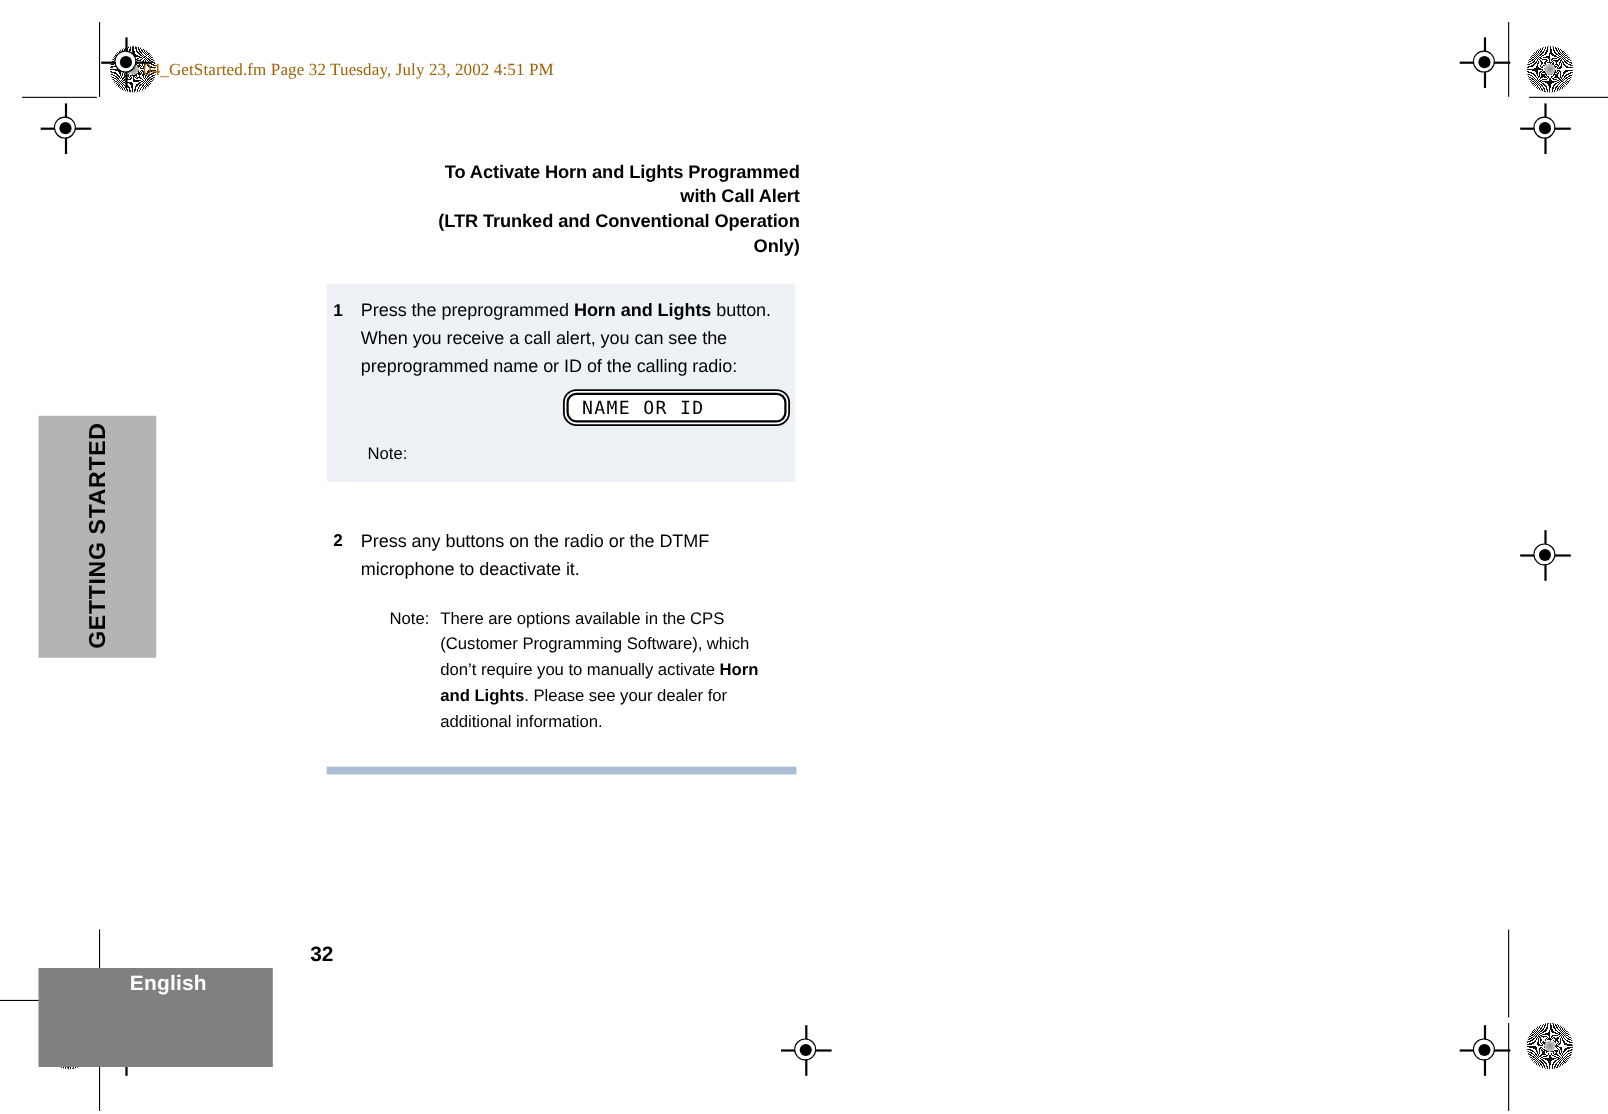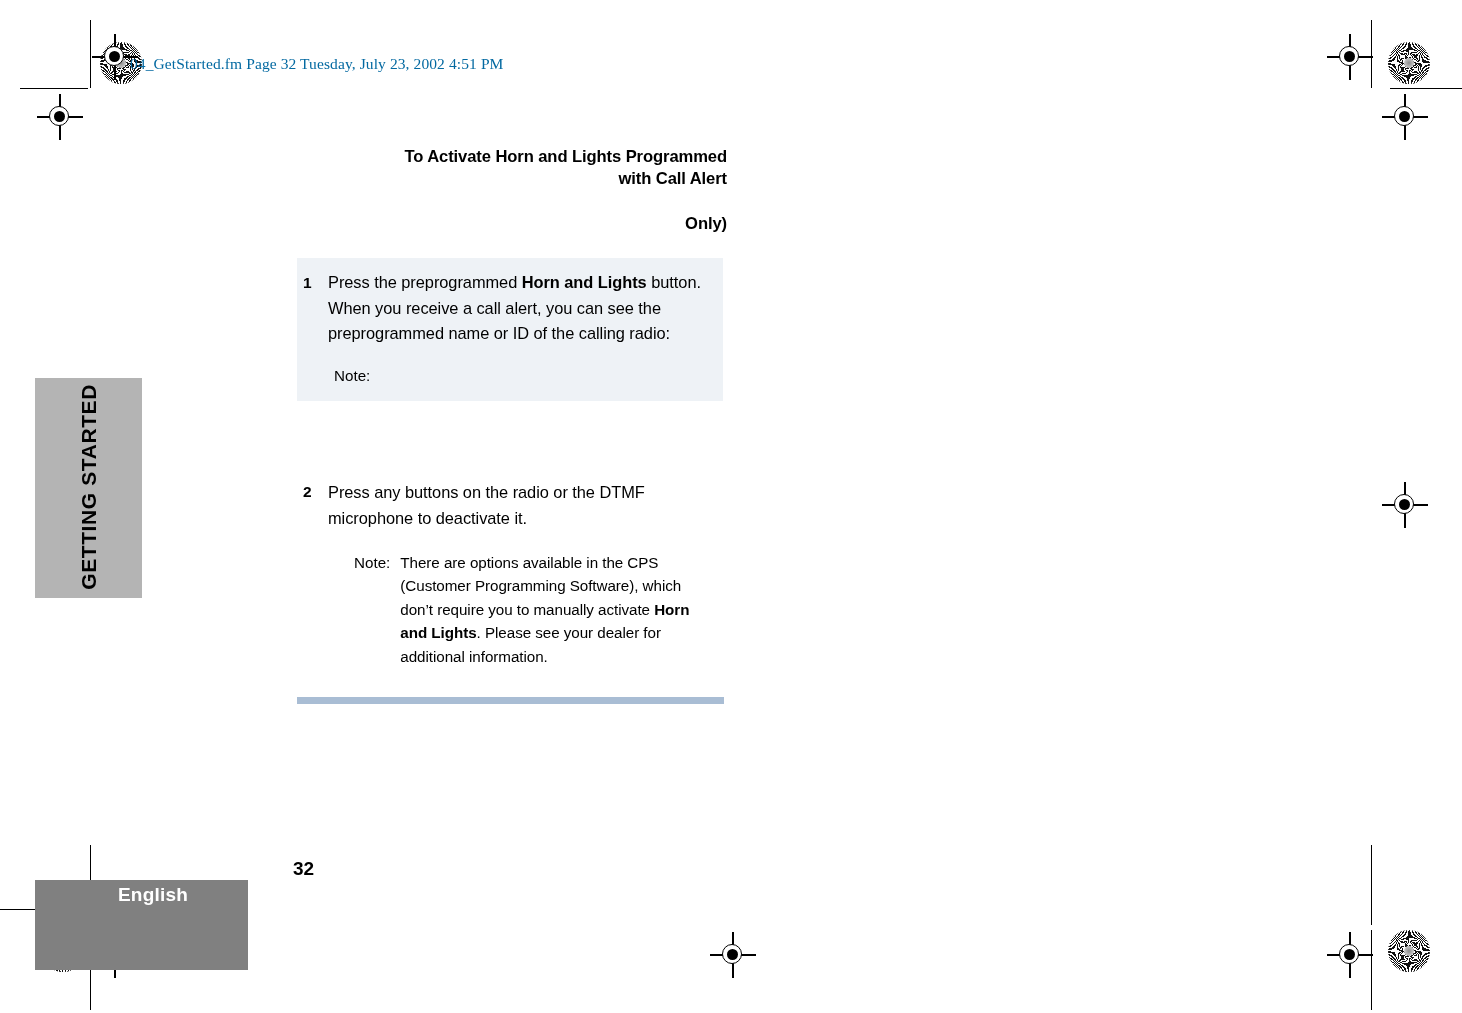--- a/index.html
+++ b/index.html
@@ -74,21 +74,21 @@
 
   
   .file-stamp {
     position: absolute;
     left: 130px;
     top: 55px;
     font-family: "Liberation Serif", serif;
     font-size: 15.5px;
     letter-spacing: 0.1px;
     white-space: nowrap;
-    color: #0369a1;
+    color: #a16207;
   }
 
   
   .side-tab {
     position: absolute;
     left: 35px;
     top: 378px;
     width: 107px;
     height: 220px;
     background: #b4b4b4;
@@ -233,21 +233,21 @@
     left: 297px;
     top: 697px;
     width: 427px;
     height: 7px;
     background: #a9bdd4;
   }
 
   
   .page-number {
     position: absolute;
-    left: 293px;
+    left: 282px;
     top: 858px;
     font-size: 19px;
     font-weight: bold;
   }
   .footer-band {
     position: absolute;
     left: 35px;
     top: 880px;
     width: 213px;
     height: 90px;
@@ -349,30 +349,35 @@
 <div class="file-stamp">04_GetStarted.fm  Page 32  Tuesday, July 23, 2002  4:51 PM</div>
 
 <div class="side-tab">
   <div class="side-tab-label">GETTING STARTED</div>
 </div>
 
 <div class="content">
   <h1 class="doc-heading">
     <span>To Activate Horn and Lights Programmed</span><br>
     <span>with Call Alert</span><br>
-    <br>
+    <span>(LTR Trunked and Conventional Operation</span><br>
     <span>Only)</span>
   </h1>
 </div>
 
 <div class="step-block">
   <div class="step-row">
     <div class="step-num">1</div>
     <div class="step-text" id="step1text"><span>Press the preprogrammed </span><b>Horn and Lights</b><span> button. When you receive a call alert, you can see the preprogrammed name or ID of the calling radio:</span></div>
   </div>
+  <div class="lcd-wrap">
+    <div class="lcd">
+      <span class="lcd-text">NAME OR ID</span>
+    </div>
+  </div>
   <div class="note-row">
     <div class="note-label">Note:</div>
   </div>
 </div>
 
 <div class="step2">
   <div class="step-row">
     <div class="step-num">2</div>
     <div class="step-text" id="step2text"><span>Press any buttons on the radio or the DTMF microphone to deactivate it.</span></div>
   </div>

